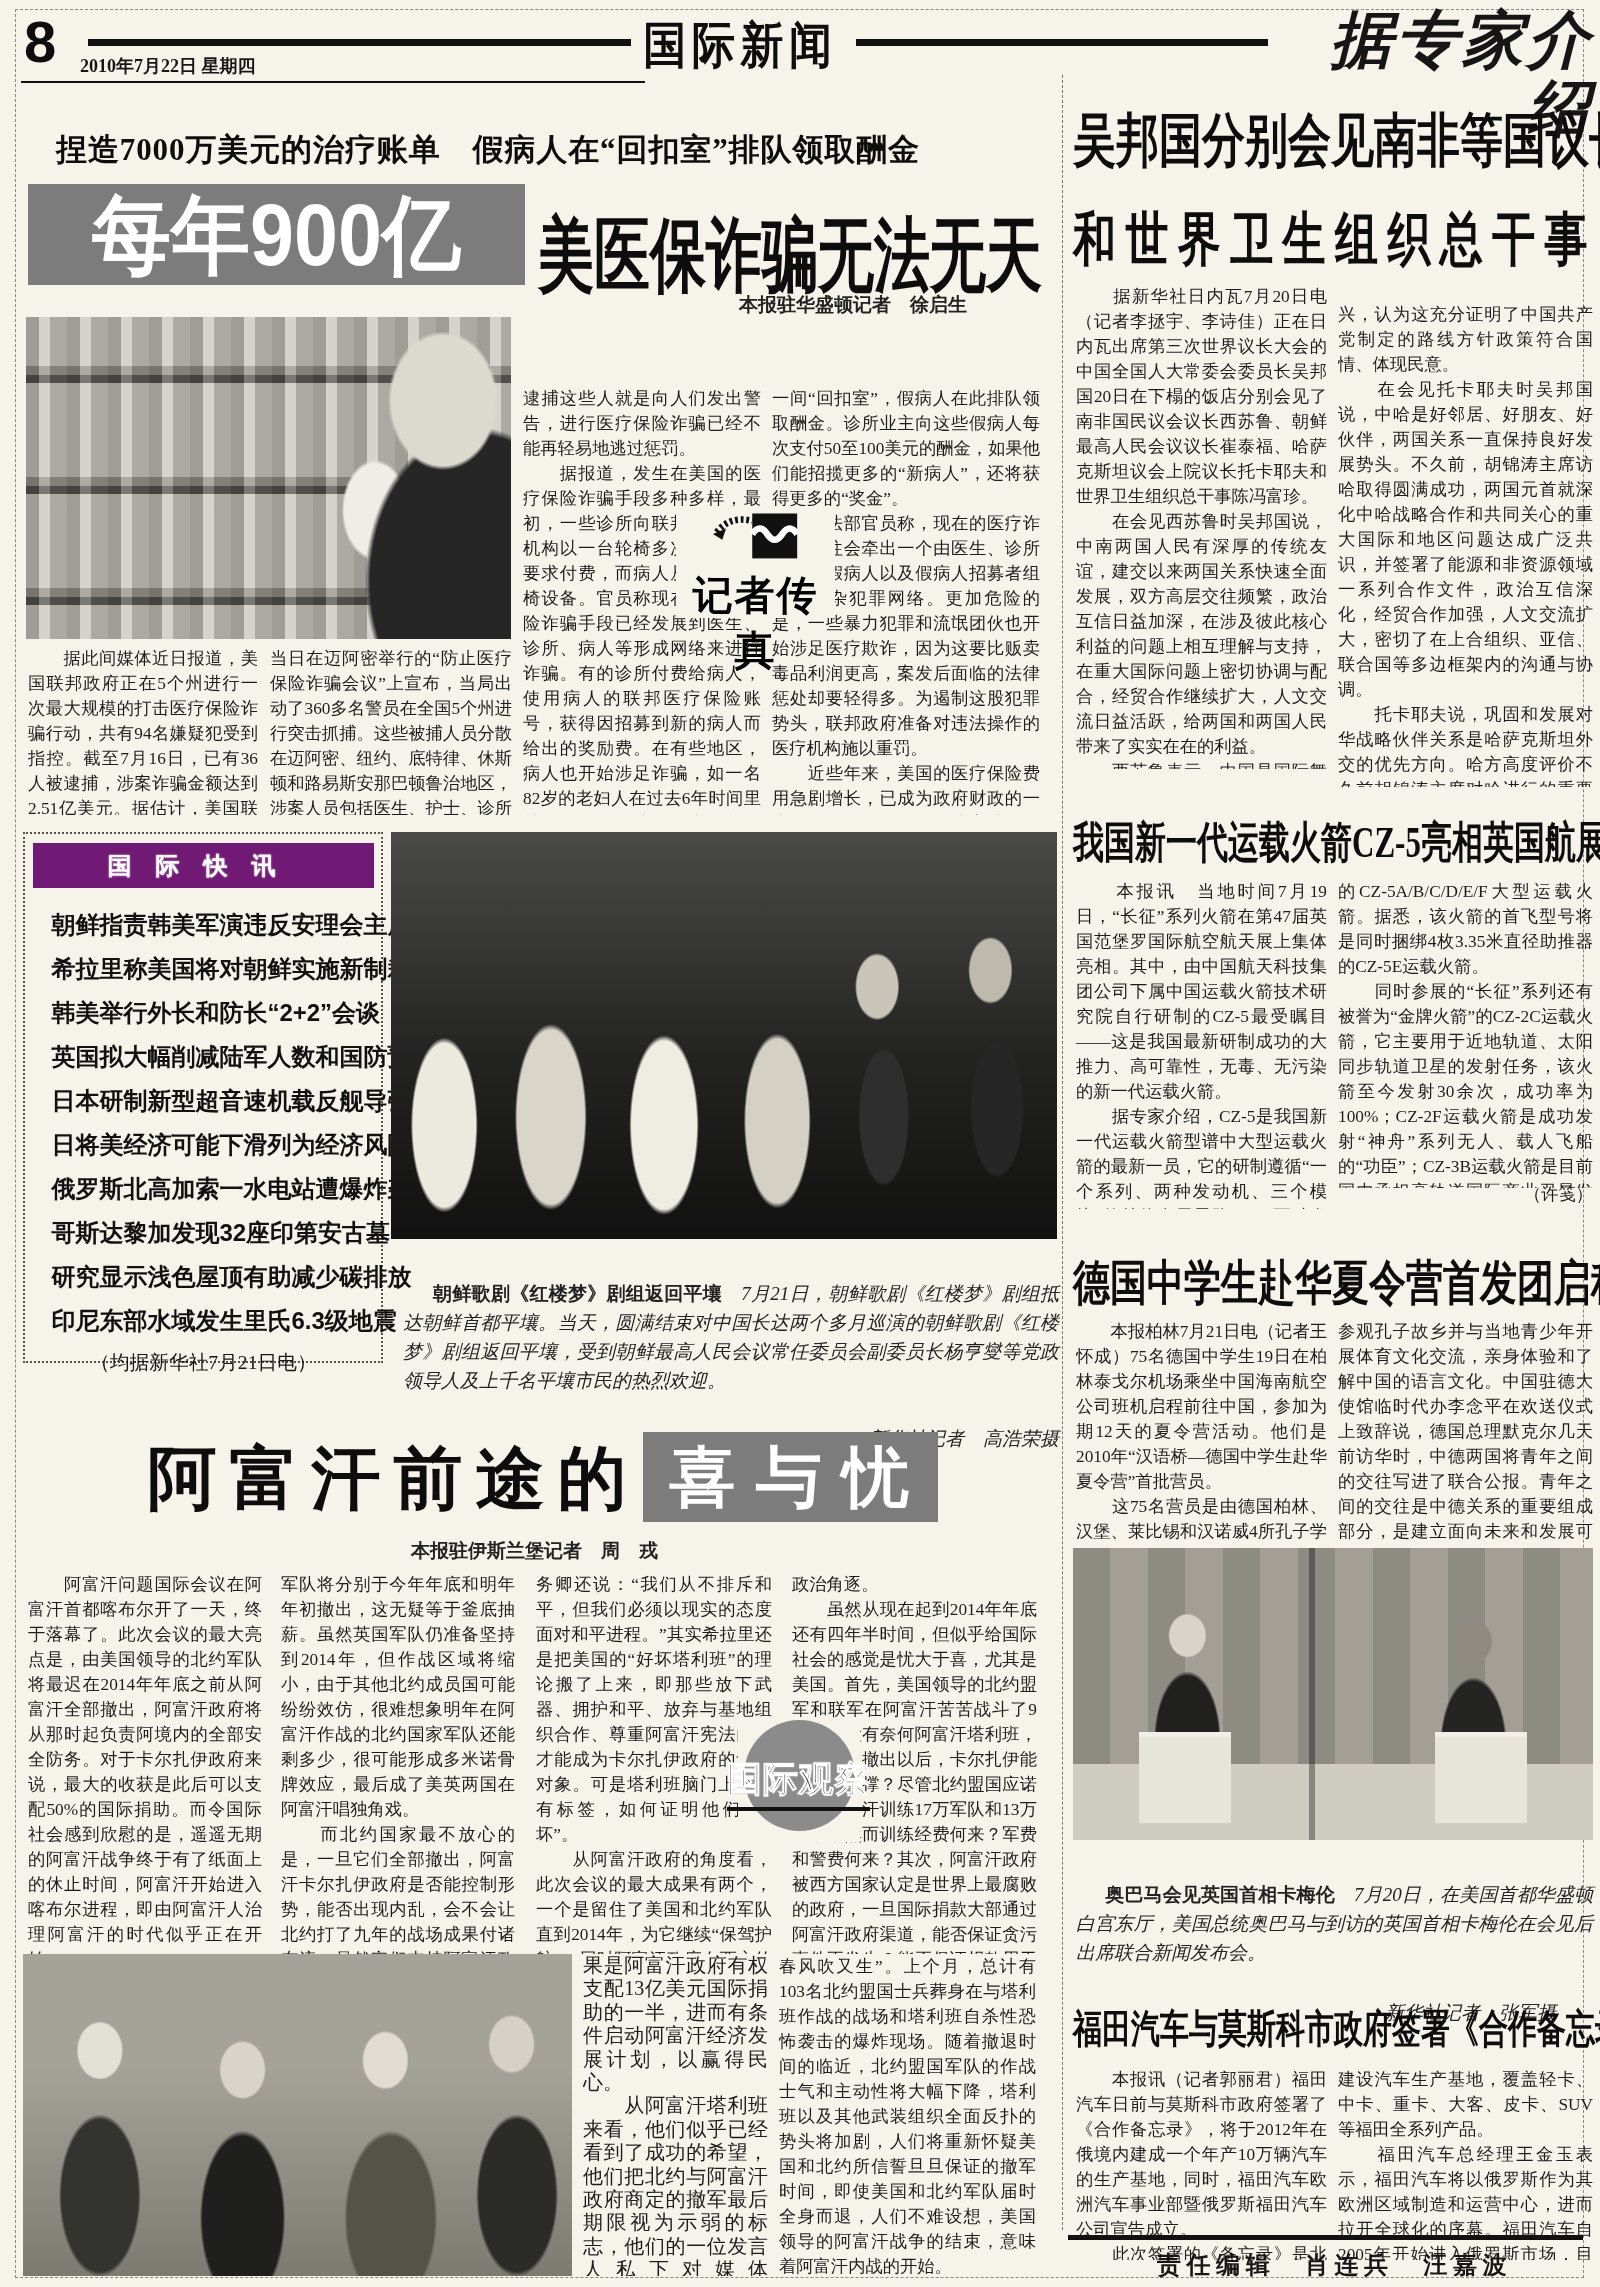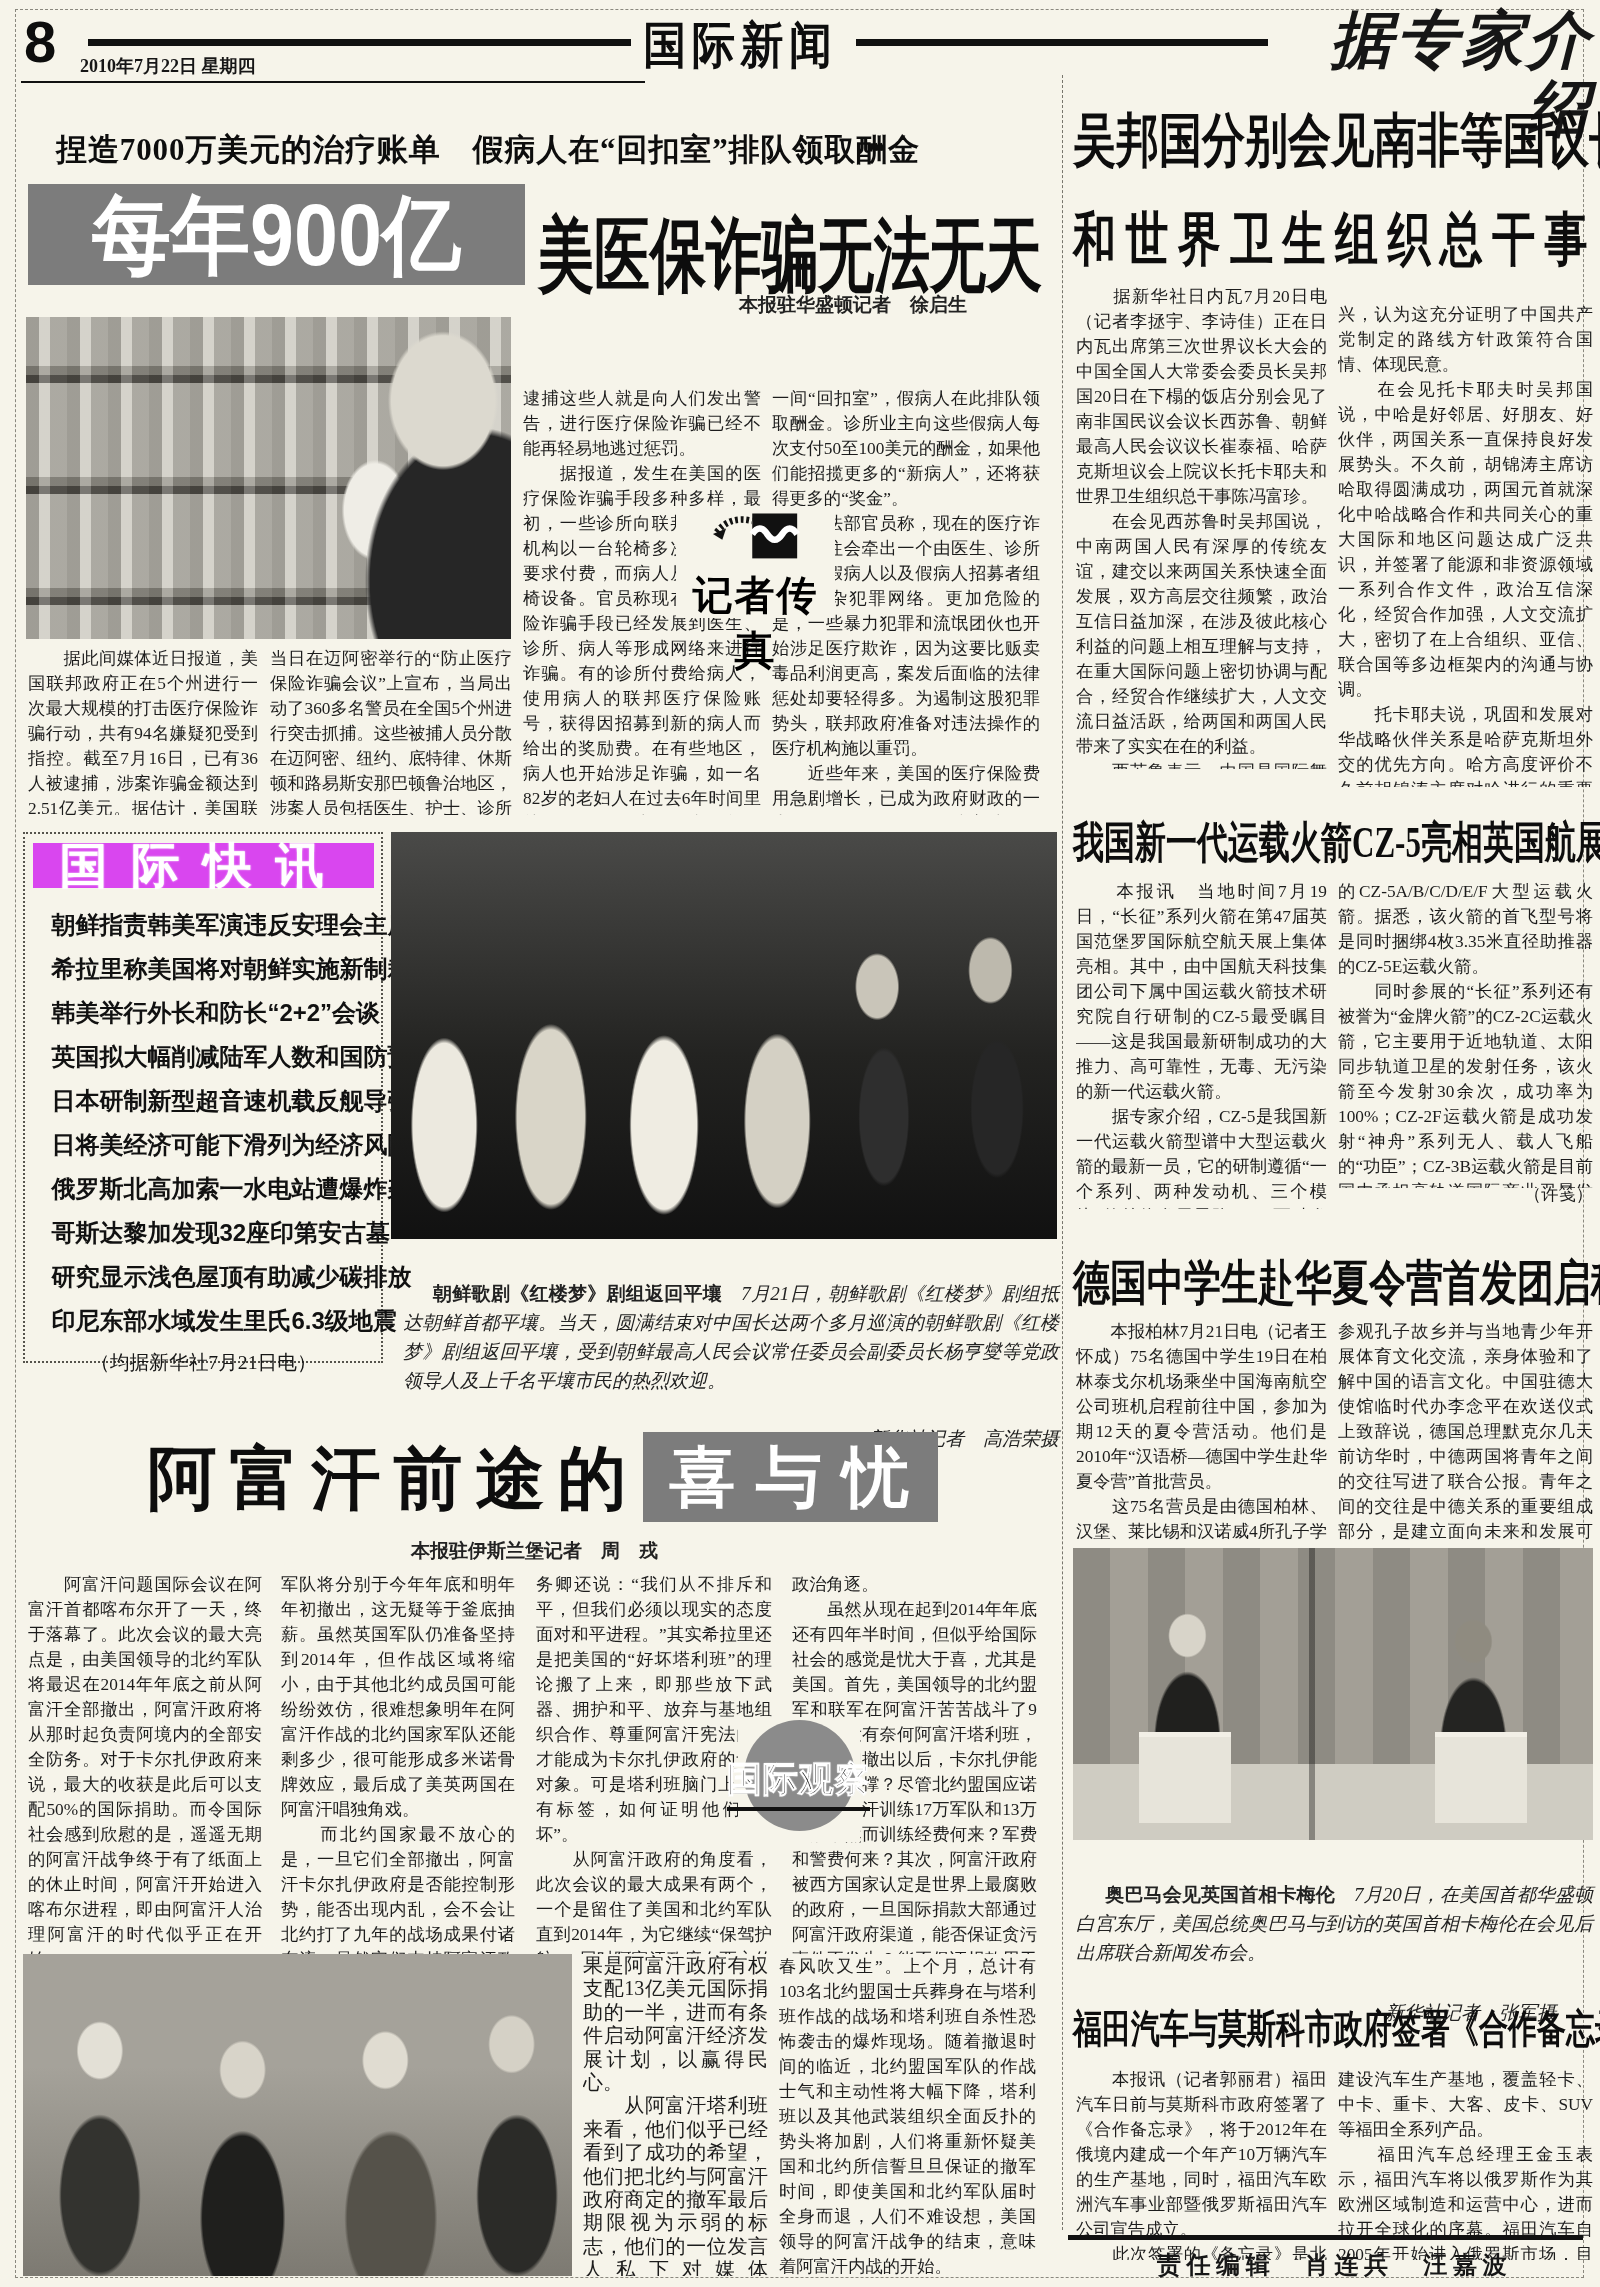--- a/index.html
+++ b/index.html
@@ -52,22 +52,22 @@
      radial-gradient(ellipse 54px 112px at 22% 66%, #20201e 0 58%, rgba(0,0,0,0) 62%),
      radial-gradient(ellipse 32px 37px at 77% 32%, #8f8b80 0 55%, rgba(0,0,0,0) 60%),
      radial-gradient(ellipse 54px 112px at 77% 68%, #242422 0 58%, rgba(0,0,0,0) 62%),
      linear-gradient(0deg, #cfccc2 0 26%, rgba(0,0,0,0) 26%),
      repeating-linear-gradient(90deg, #8e8b83 0 37px, #a39f96 37px 75px),
      #99968e;}
   
   .podium{position:absolute;bottom:17px;width:92px;height:86px;background:#e7e4da;border-top:5.6px solid #f2efe6;}
   
   .bulletin-frame{border:2.8px dotted #55534c;background:#f6f4ea;}
-  .bulletin-title-bar{background:#d946ef;color:#fff;font-weight:900;letter-spacing:24px;
-      text-align:center;font-size:48px;line-height:45px;text-shadow:0 0 1.9px #fff;}
+  .bulletin-title-bar{background:#701a75;color:#fff;font-weight:900;letter-spacing:24px;
+      text-align:center;font-size:24px;line-height:45px;text-shadow:0 0 1.9px #fff;}
   .bulletin-item{font-weight:700;font-size:24px;line-height:44px;color:#111;white-space:nowrap;}
   
   .stamp-fax{background:#f6f4ea;text-align:center;}
   .stamp-fax-text{font-weight:900;font-size:40px;letter-spacing:1.9px;color:#000;}
   .stamp-observe-circle{width:111px;height:111px;border-radius:50%;background:#8b8b8b;}
   .stamp-observe-text{font-weight:900;font-size:35px;color:#0a0a0a;letter-spacing:0.9px;white-space:nowrap;
       -webkit-text-stroke:0.9px #fff;text-shadow:0 0 1.9px #fff;border-bottom:4.7px solid #111;padding-bottom:3.7px;}
   .byline{font-size:19px;color:#222;}
   .signoff{font-size:17.3px;color:#1c1c1c;text-align:right;}
   .credit-line{font-size:19px;font-style:italic;color:#222;text-align:right;}

